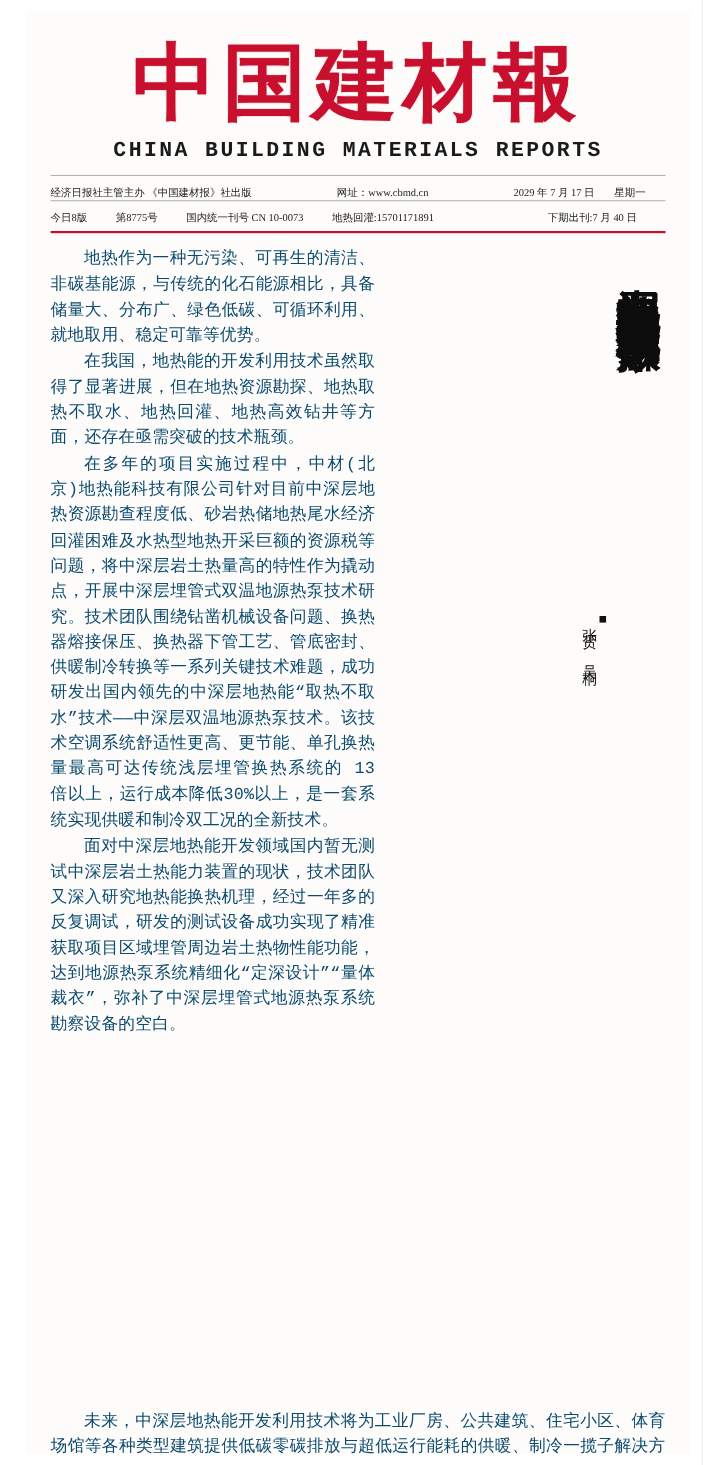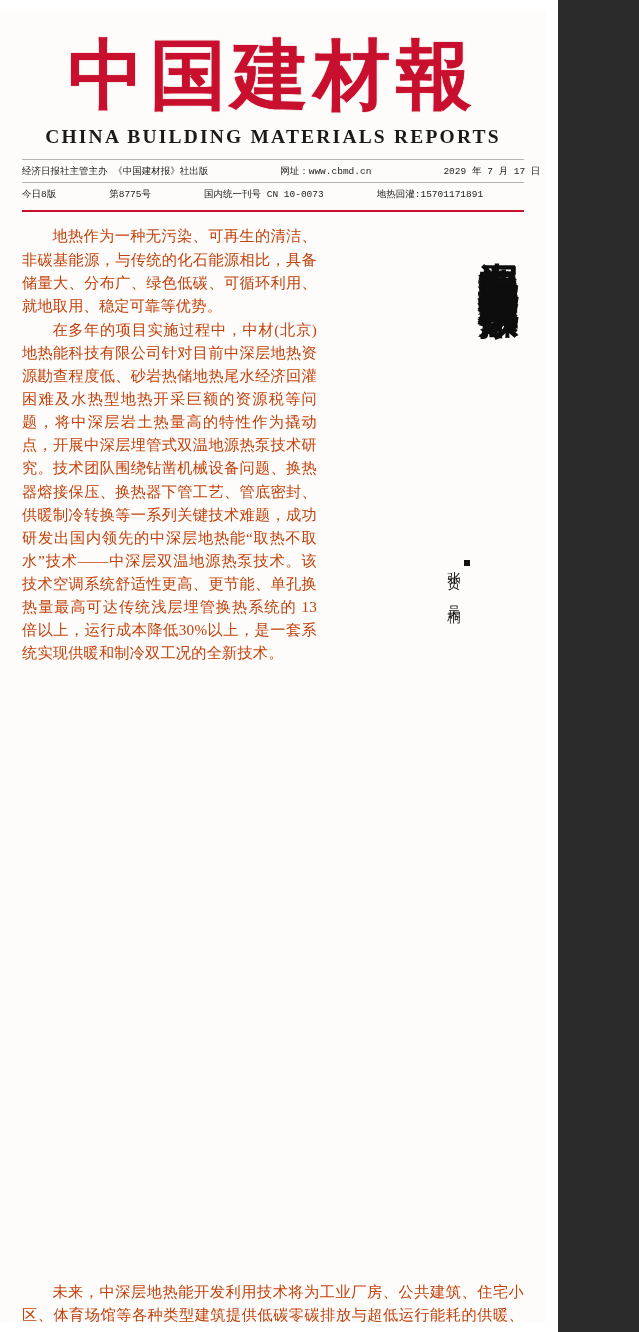--- a/index.html
+++ b/index.html
@@ -8,25 +8,25 @@
     background: #2b2b2b;
   }
   body {
     width: 639px;
     height: 1332px;
     overflow: hidden;
     font-family: "DejaVu Sans", sans-serif;
   }
   .page {
     position: relative;
-    width: 558px;
+    width: 639px;
     height: 1332px;
     background: #ffffff;
     box-sizing: border-box;
-    padding: 10px 12px 10px 0;
+    padding: 10px 12px 10px 24px;
     overflow: hidden;
   }
   .paper {
     position: relative;
     width: 100%;
     height: 100%;
     background: #fdfcfa;
     box-sizing: border-box;
     padding: 14px 22px 10px 22px;
     overflow: hidden;
@@ -42,21 +42,21 @@
     font-weight: bold;
     color: #c8102e;
     font-size: 76px;
     line-height: 0.98;
     letter-spacing: 6px;
     white-space: nowrap;
     text-shadow: 0 0 1px #c8102e;
   }
   .masthead-en {
     margin-top: 14px;
-    font-family: Liberation Serif, serif;
+    font-family: Liberation Mono, monospace;
     font-weight: bold;
     font-size: 19.5px;
     letter-spacing: 2.2px;
     color: #1a1a1a;
     white-space: nowrap;
   }
 
   .rule-thin {
     height: 1px;
     background: #b4b4b4;
@@ -69,27 +69,26 @@
   }
   .rule-red {
     height: 2px;
     background: #c8102e;
     margin: 5px 0 0 0;
   }
 
   
   .infobar {
     display: flex;
-    align-items: center;
+    align-items: flex-end;
     font-size: 9.5px;
     color: #222;
-    font-family: Liberation Mono, monospace;
+    font-family: Liberation Serif, serif;
     height: 22px;
     white-space: nowrap;
-    gap: 27px;
   }
   .infobar .cell { margin-right: 18px; }
   .infobar .spacer { flex: 1 1 auto; }
   .infobar-2 { justify-content: flex-start; }
   .infobar-2 .cell { margin-right: 26px; }
 
   
   .content {
     display: flex;
     margin-top: 12px;
@@ -107,24 +106,24 @@
     position: relative;
     display: flex;
     flex-direction: row-reverse;
     justify-content: flex-start;
     align-items: flex-start;
     padding-top: 6px;
     padding-left: 8px;
   }
 
   .article-p {
-    font-family: Liberation Serif, serif;
+    font-family: Liberation Mono, monospace;
     font-size: 15.2px;
     line-height: 1.52;
-    color: #c2410c;
+    color: #0c4a6e;
     text-align: justify;
     text-indent: 2em;
     margin: 0 0 1px 0;
     letter-spacing: 0.2px;
   }
 
   
   .vtitle {
     writing-mode: vertical-rl;
     text-orientation: upright;
@@ -197,21 +196,23 @@
       <span class="cell">地热回灌:15701171891</span>
       <span class="spacer"></span>
       <span class="cell">下期出刊:7 月 40 日</span>
     </div>
 
     <div class="rule-red"></div>
 
     <div class="content">
       <div class="col-text">
         <p class="article-p">地热作为一种无污染、可再生的清洁、非碳基能源，与传统的化石能源相比，具备储量大、分布广、绿色低碳、可循环利用、就地取用、稳定可靠等优势。</p>
+        <p class="article-p">在我国，地热能的开发利用技术虽然取得了显著进展，但在地热资源勘探、地热取热不取水、地热回灌、地热高效钻井等方面，还存在亟需突破的技术瓶颈。</p>
         <p class="article-p">在多年的项目实施过程中，中材(北京)地热能科技有限公司针对目前中深层地热资源勘查程度低、砂岩热储地热尾水经济回灌困难及水热型地热开采巨额的资源税等问题，将中深层岩土热量高的特性作为撬动点，开展中深层埋管式双温地源热泵技术研究。技术团队围绕钻凿机械设备问题、换热器熔接保压、换热器下管工艺、管底密封、供暖制冷转换等一系列关键技术难题，成功研发出国内领先的中深层地热能“取热不取水”技术——中深层双温地源热泵技术。该技术空调系统舒适性更高、更节能、单孔换热量最高可达传统浅层埋管换热系统的 13 倍以上，运行成本降低30%以上，是一套系统实现供暖和制冷双工况的全新技术。</p>
+        <p class="article-p">面对中深层地热能开发领域国内暂无测试中深层岩土热能力装置的现状，技术团队又深入研究地热能换热机理，经过一年多的反复调试，研发的测试设备成功实现了精准获取项目区域埋管周边岩土热物性能功能，达到地源热泵系统精细化“定深设计”“量体裁衣”，弥补了中深层埋管式地源热泵系统勘察设备的空白。</p>
       </div>
       <div class="col-title">
         <div class="vtitle">中深层地热能开发利用技术推动实现零碳排放</div>
         <div class="vbyline">
           <span class="byline-marker"></span>
           <span>张贺 吴桐</span>
         </div>
       </div>
     </div>
 

